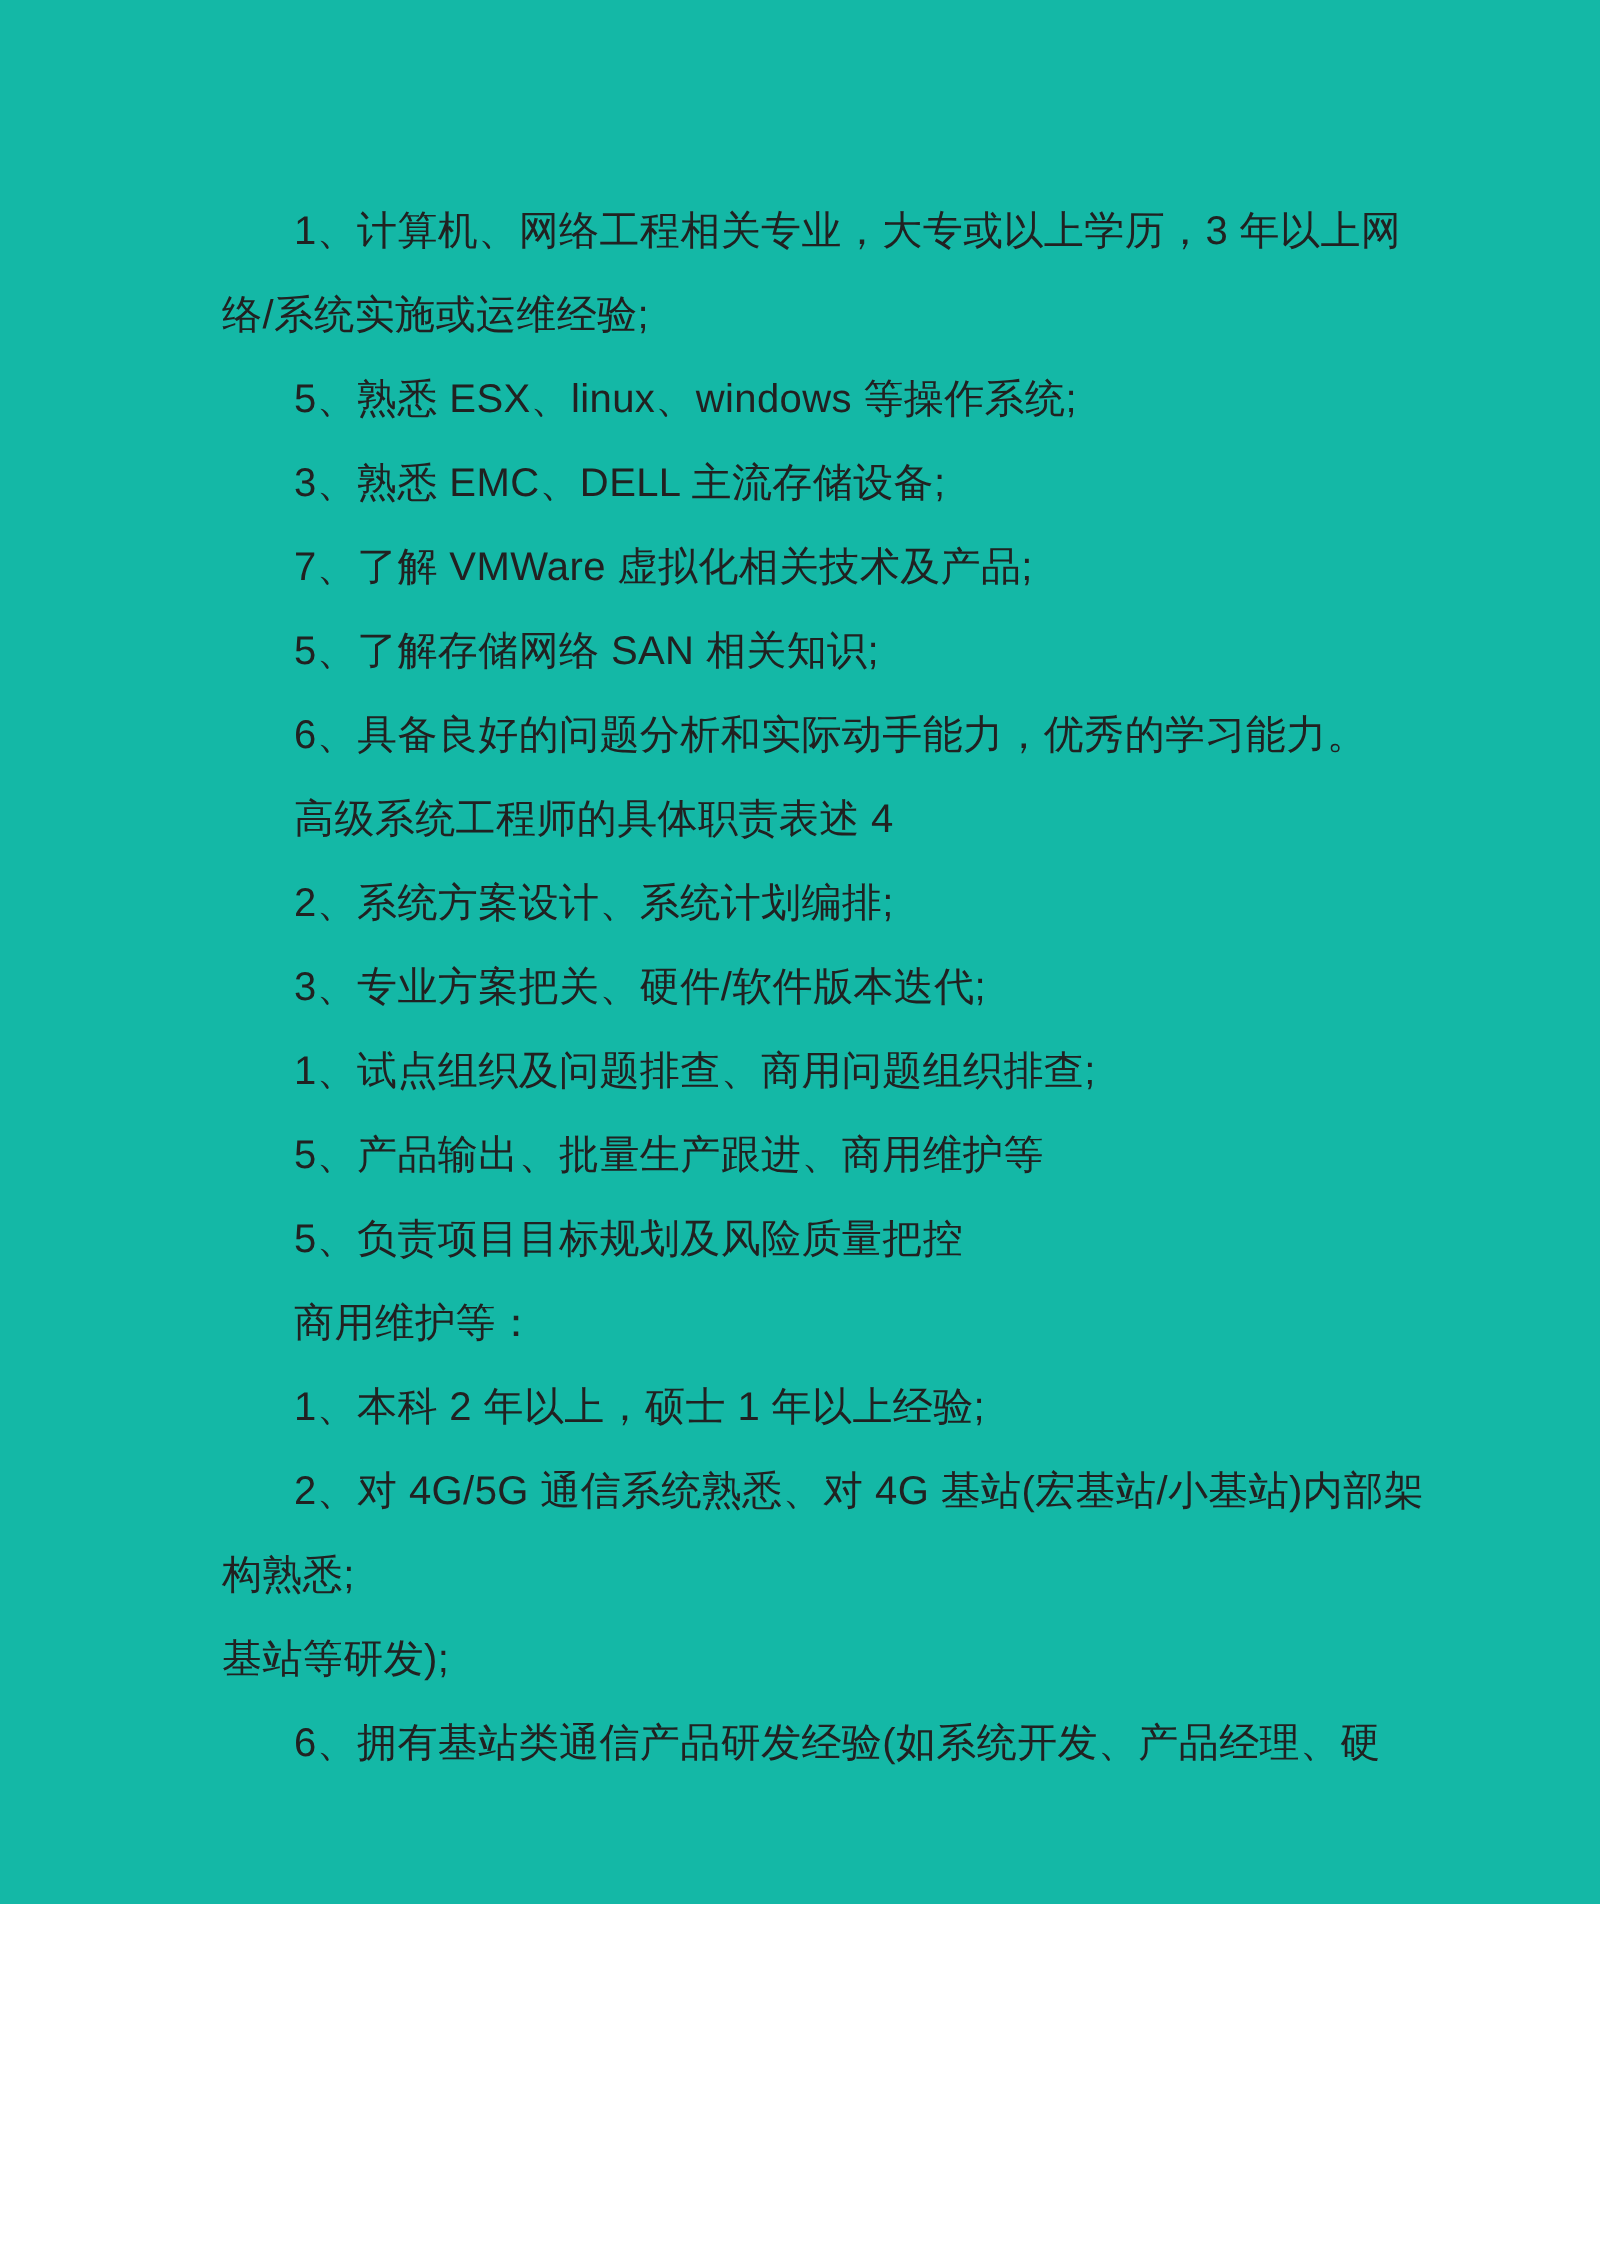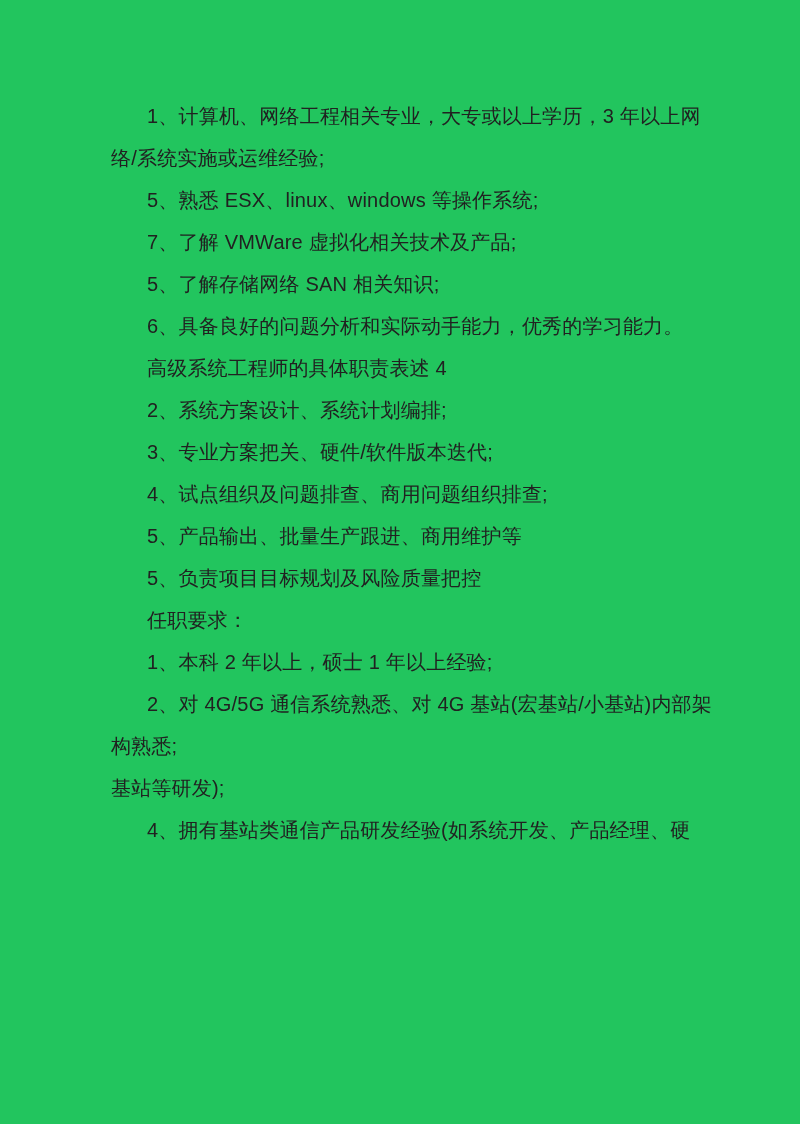--- a/index.html
+++ b/index.html
@@ -3,22 +3,22 @@
 <meta charset="utf-8">
 <style>
   html, body {
     margin: 0;
     padding: 0;
     background: #ffffff;
   }
   .page {
     position: relative;
     width: 800px;
-    height: 1124px;
-    background: #22c55e;
+    height: 952px;
+    background: #14b8a6;
     overflow: hidden;
     font-family: "Liberation Sans", sans-serif;
   }
   .text-block {
     position: absolute;
     left: 111px;
     top: 95px;
     width: 585px;
     font-size: 20px;
     line-height: 42px;
@@ -34,29 +34,30 @@
   }
 </style>
 </head>
 <body>
 
 <div class="page">
   <div class="text-block" id="text-block" style="color: rgb(33, 33, 33);">
       <div class="line indent">1、计算机、网络工程相关专业，大专或以上学历，3 年以上网</div>
       <div class="line">络/系统实施或运维经验;</div>
       <div class="line indent">5、熟悉 ESX、linux、windows 等操作系统;</div>
+      <div class="line indent">3、熟悉 EMC、DELL 主流存储设备;</div>
       <div class="line indent">7、了解 VMWare 虚拟化相关技术及产品;</div>
       <div class="line indent">5、了解存储网络 SAN 相关知识;</div>
       <div class="line indent">6、具备良好的问题分析和实际动手能力，优秀的学习能力。</div>
       <div class="line indent">高级系统工程师的具体职责表述 4</div>
       <div class="line indent">2、系统方案设计、系统计划编排;</div>
       <div class="line indent">3、专业方案把关、硬件/软件版本迭代;</div>
-      <div class="line indent">4、试点组织及问题排查、商用问题组织排查;</div>
+      <div class="line indent">1、试点组织及问题排查、商用问题组织排查;</div>
       <div class="line indent">5、产品输出、批量生产跟进、商用维护等</div>
       <div class="line indent">5、负责项目目标规划及风险质量把控</div>
-      <div class="line indent">任职要求：</div>
+      <div class="line indent">商用维护等：</div>
       <div class="line indent">1、本科 2 年以上，硕士 1 年以上经验;</div>
       <div class="line indent">2、对 4G/5G 通信系统熟悉、对 4G 基站(宏基站/小基站)内部架</div>
       <div class="line">构熟悉;</div>
       <div class="line">基站等研发);</div>
-      <div class="line indent">4、拥有基站类通信产品研发经验(如系统开发、产品经理、硬</div>
+      <div class="line indent">6、拥有基站类通信产品研发经验(如系统开发、产品经理、硬</div>
     </div>
 </div>
 
 </body></html>

